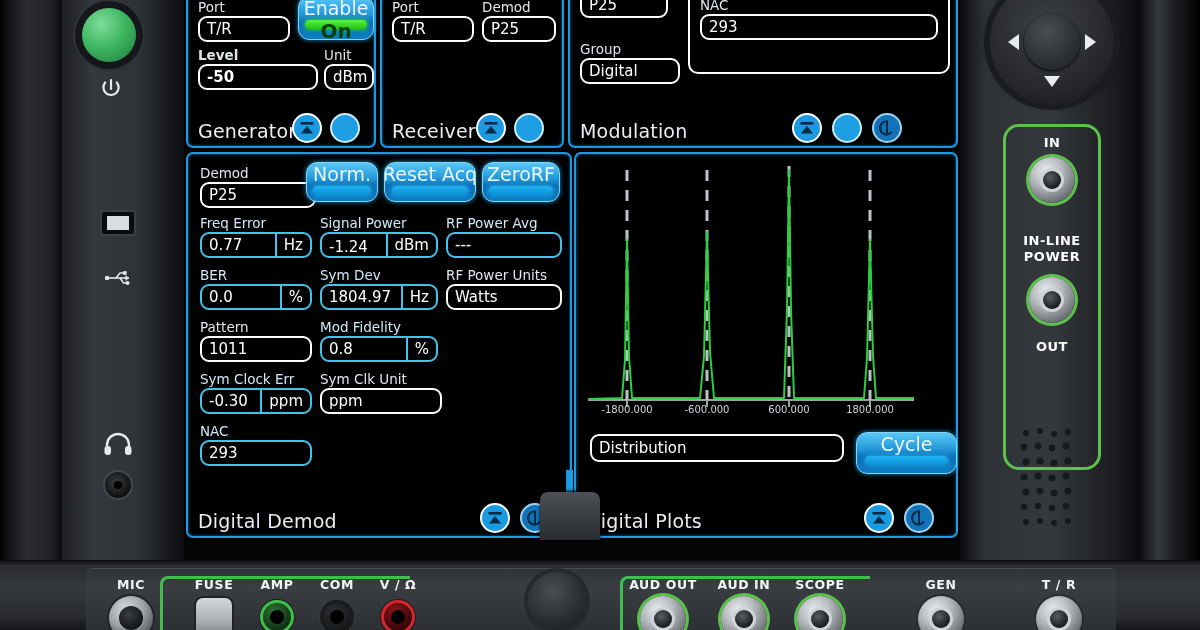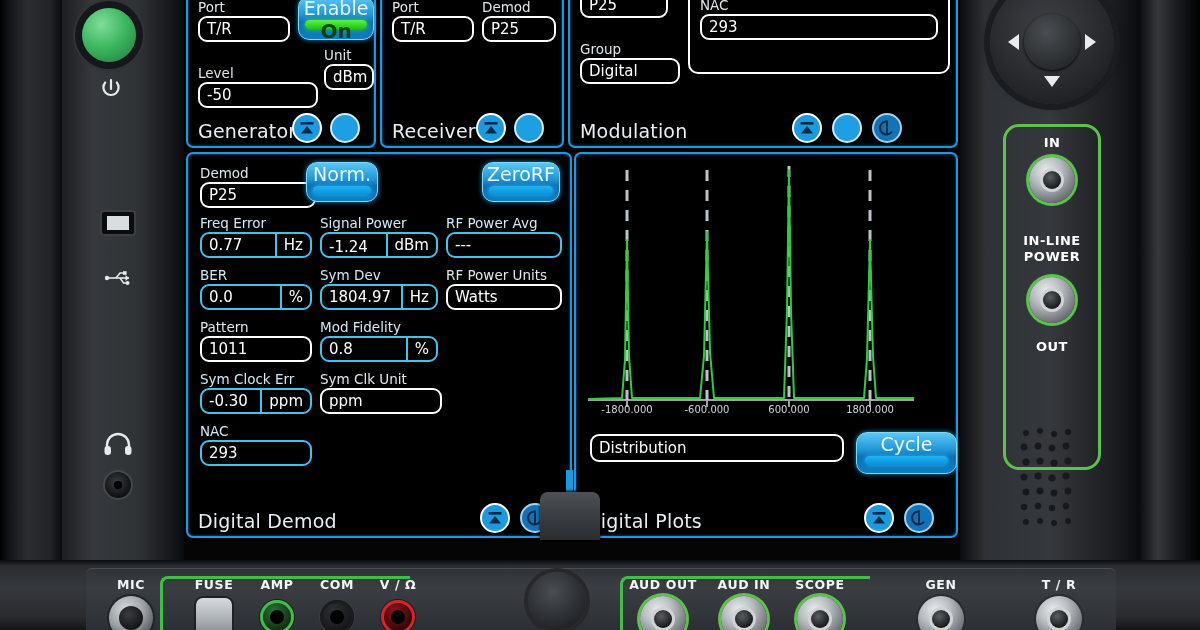--- a/index.html
+++ b/index.html
@@ -292,21 +292,21 @@
 
   <div id="screen">
 
     <div class="panel" style="left:2px; top:-48px; width:190px; height:196px;">
       <div style="position:absolute; left:10px; top:46px;">
         <div class="fieldlabel">Port</div>
         <div class="box" style="width:92px; margin-top:2px;">
           <span>T/R</span>
         </div>
       </div>
-      <div style="position:absolute; left:10px; top:112px;">
+      <div style="position:absolute; left:10px; top:94px;font-weight:bold;">
         <div class="fieldlabel">Level</div>
         <div class="box" style="width:120px; margin-top:2px;">
           <span>-50</span>
         </div>
       </div>
       <div style="position:absolute; left:136px; top:94px;">
         <div class="fieldlabel">Unit</div>
         <div class="box" style="width:50px; margin-top:2px;">
           <span>dBm</span>
         </div>
@@ -393,20 +393,24 @@
     <div class="panel" style="left:2px; top:152px; width:386px; height:386px;">
       <div style="position:absolute; left:12px; top:12px;">
         <div class="fieldlabel">Demod</div>
         <div class="box" style="width:116px; margin-top:2px;">
           <span>P25</span>
         </div>
       </div>
 
       <div class="btn" style="left:118px; top:8px; width:72px; height:40px;">
         <span class="lab">Norm.</span>
+        <span class="bar"></span>
+      </div>
+      <div class="btn" style="left:196px; top:8px; width:92px; height:40px;">
+        <span class="lab">Reset Acq</span>
         <span class="bar"></span>
       </div>
       <div class="btn" style="left:294px; top:8px; width:78px; height:40px;">
         <span class="lab">ZeroRF</span>
         <span class="bar"></span>
       </div>
 
       <div style="position:absolute; left:12px; top:62px;">
         <div class="fieldlabel cy">Freq Error</div>
         <div class="box cyan" style="width:112px; margin-top:2px;">

